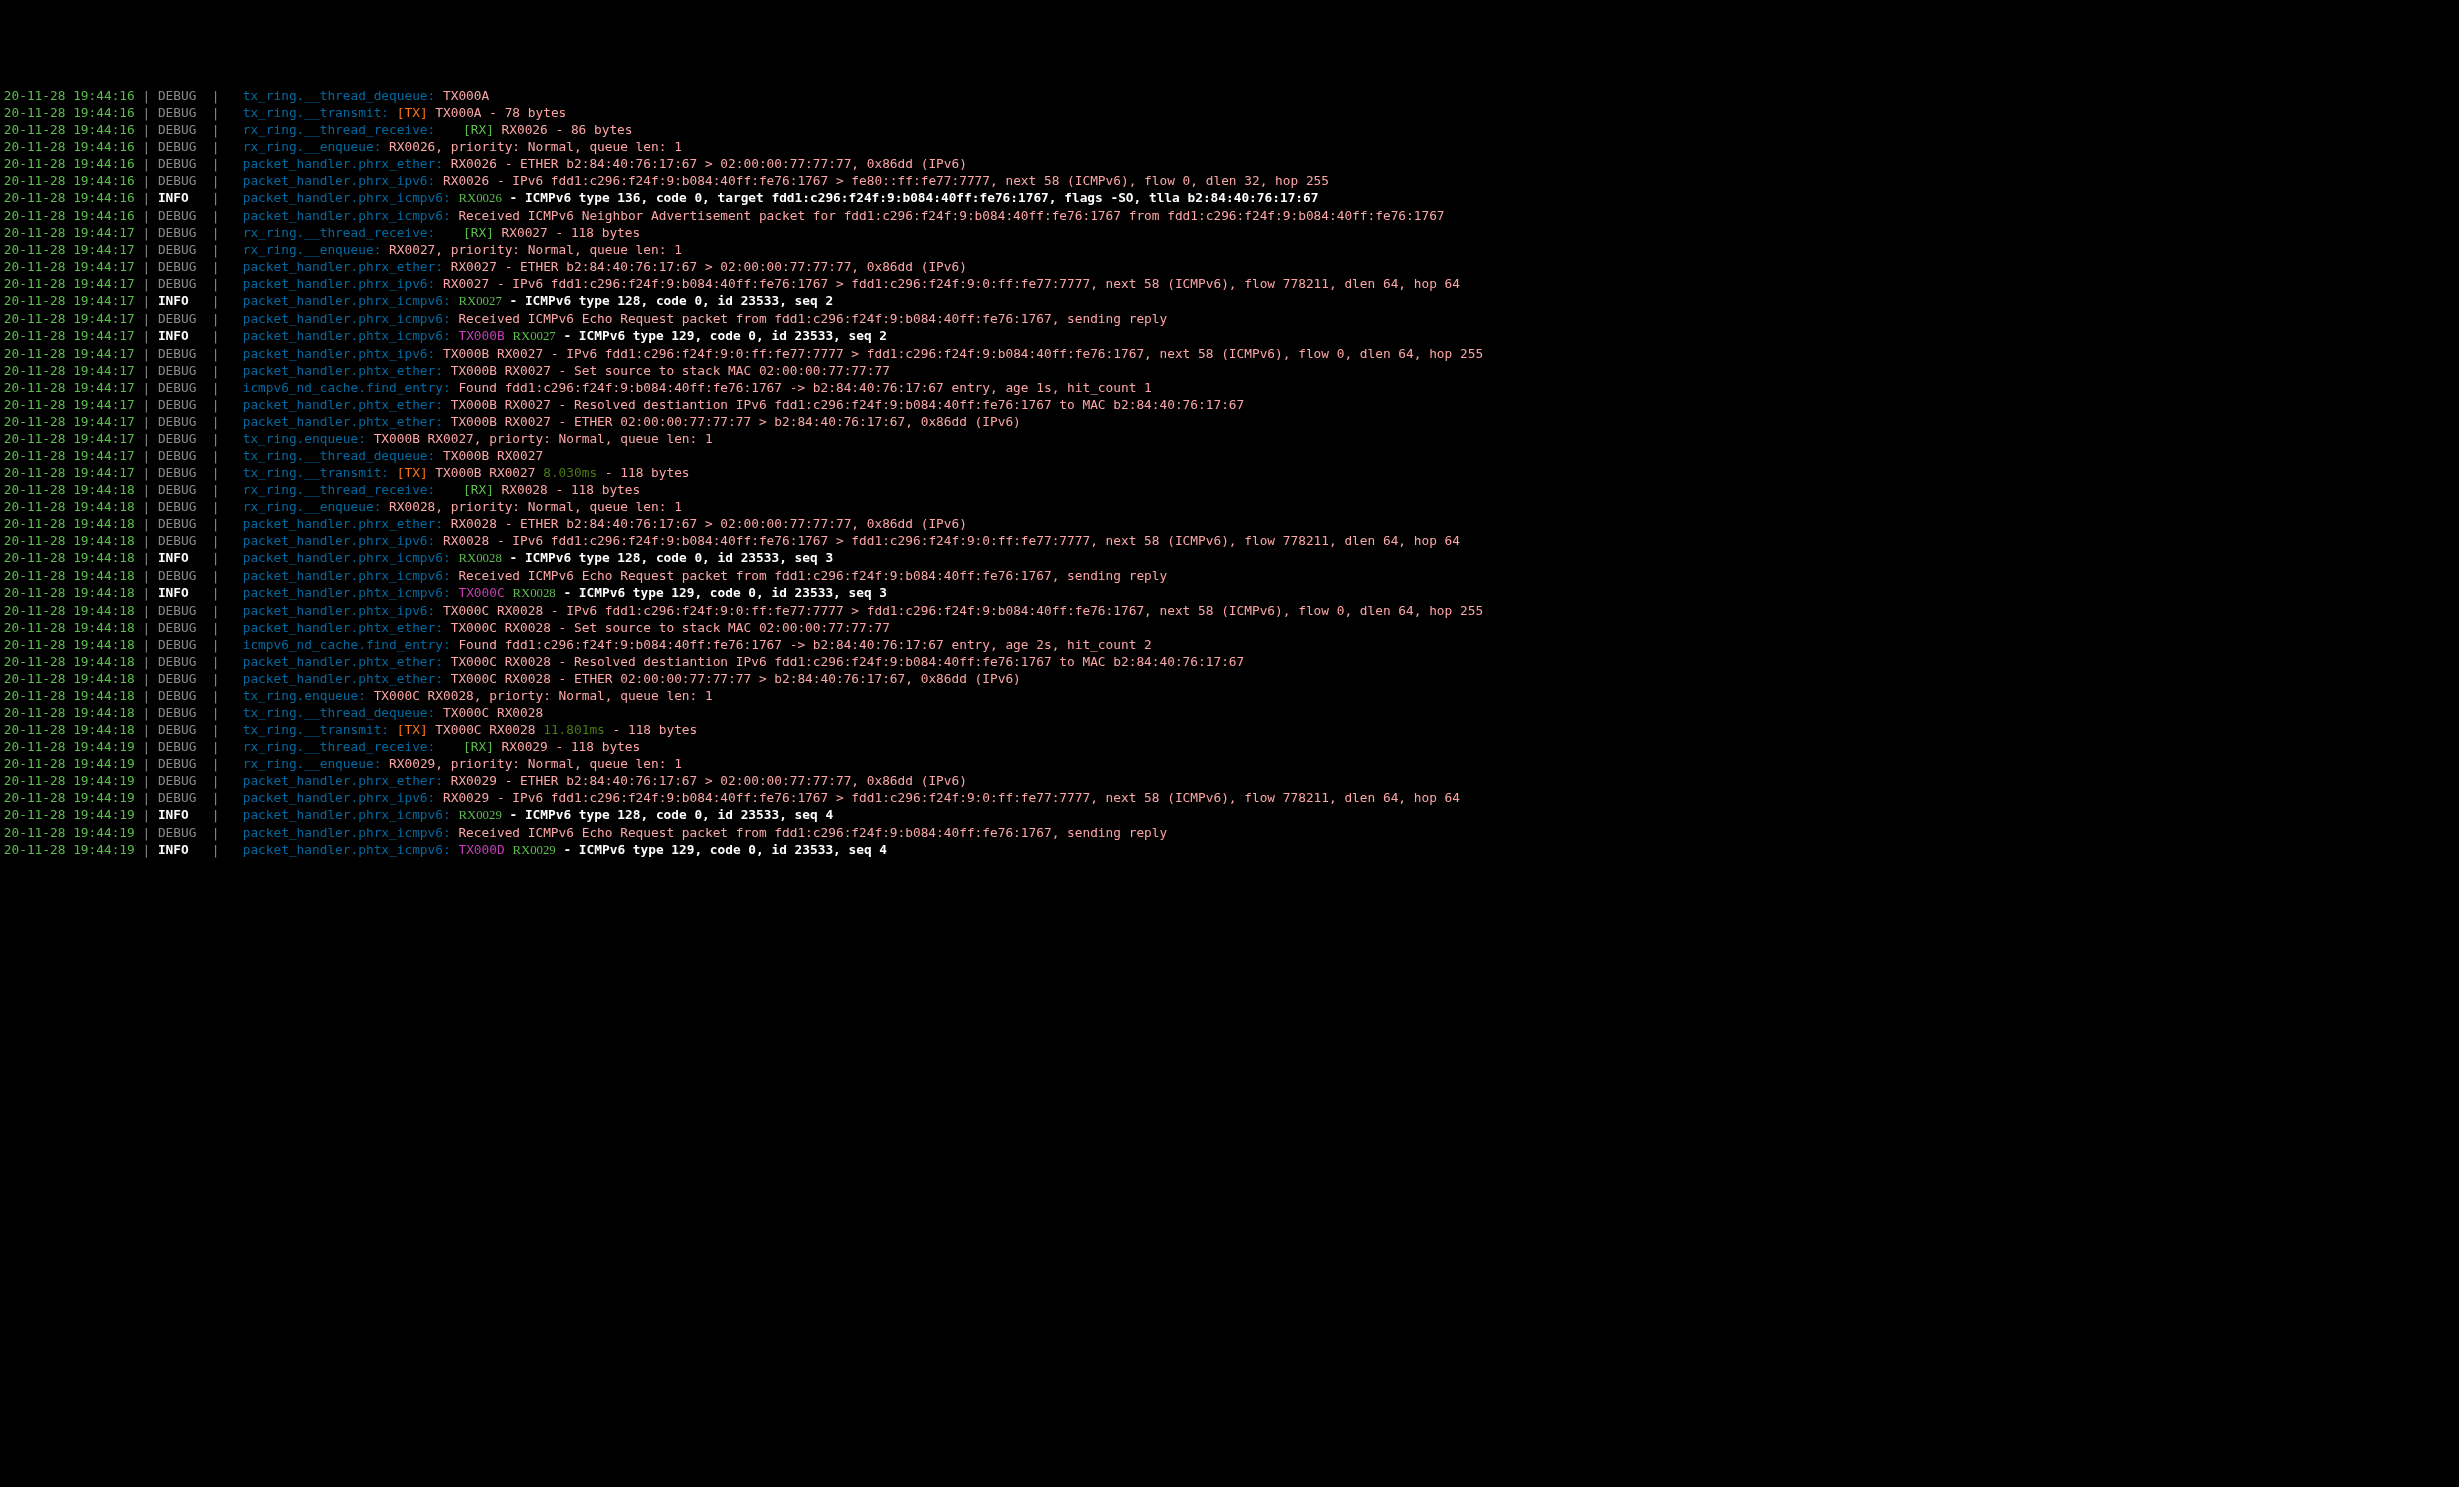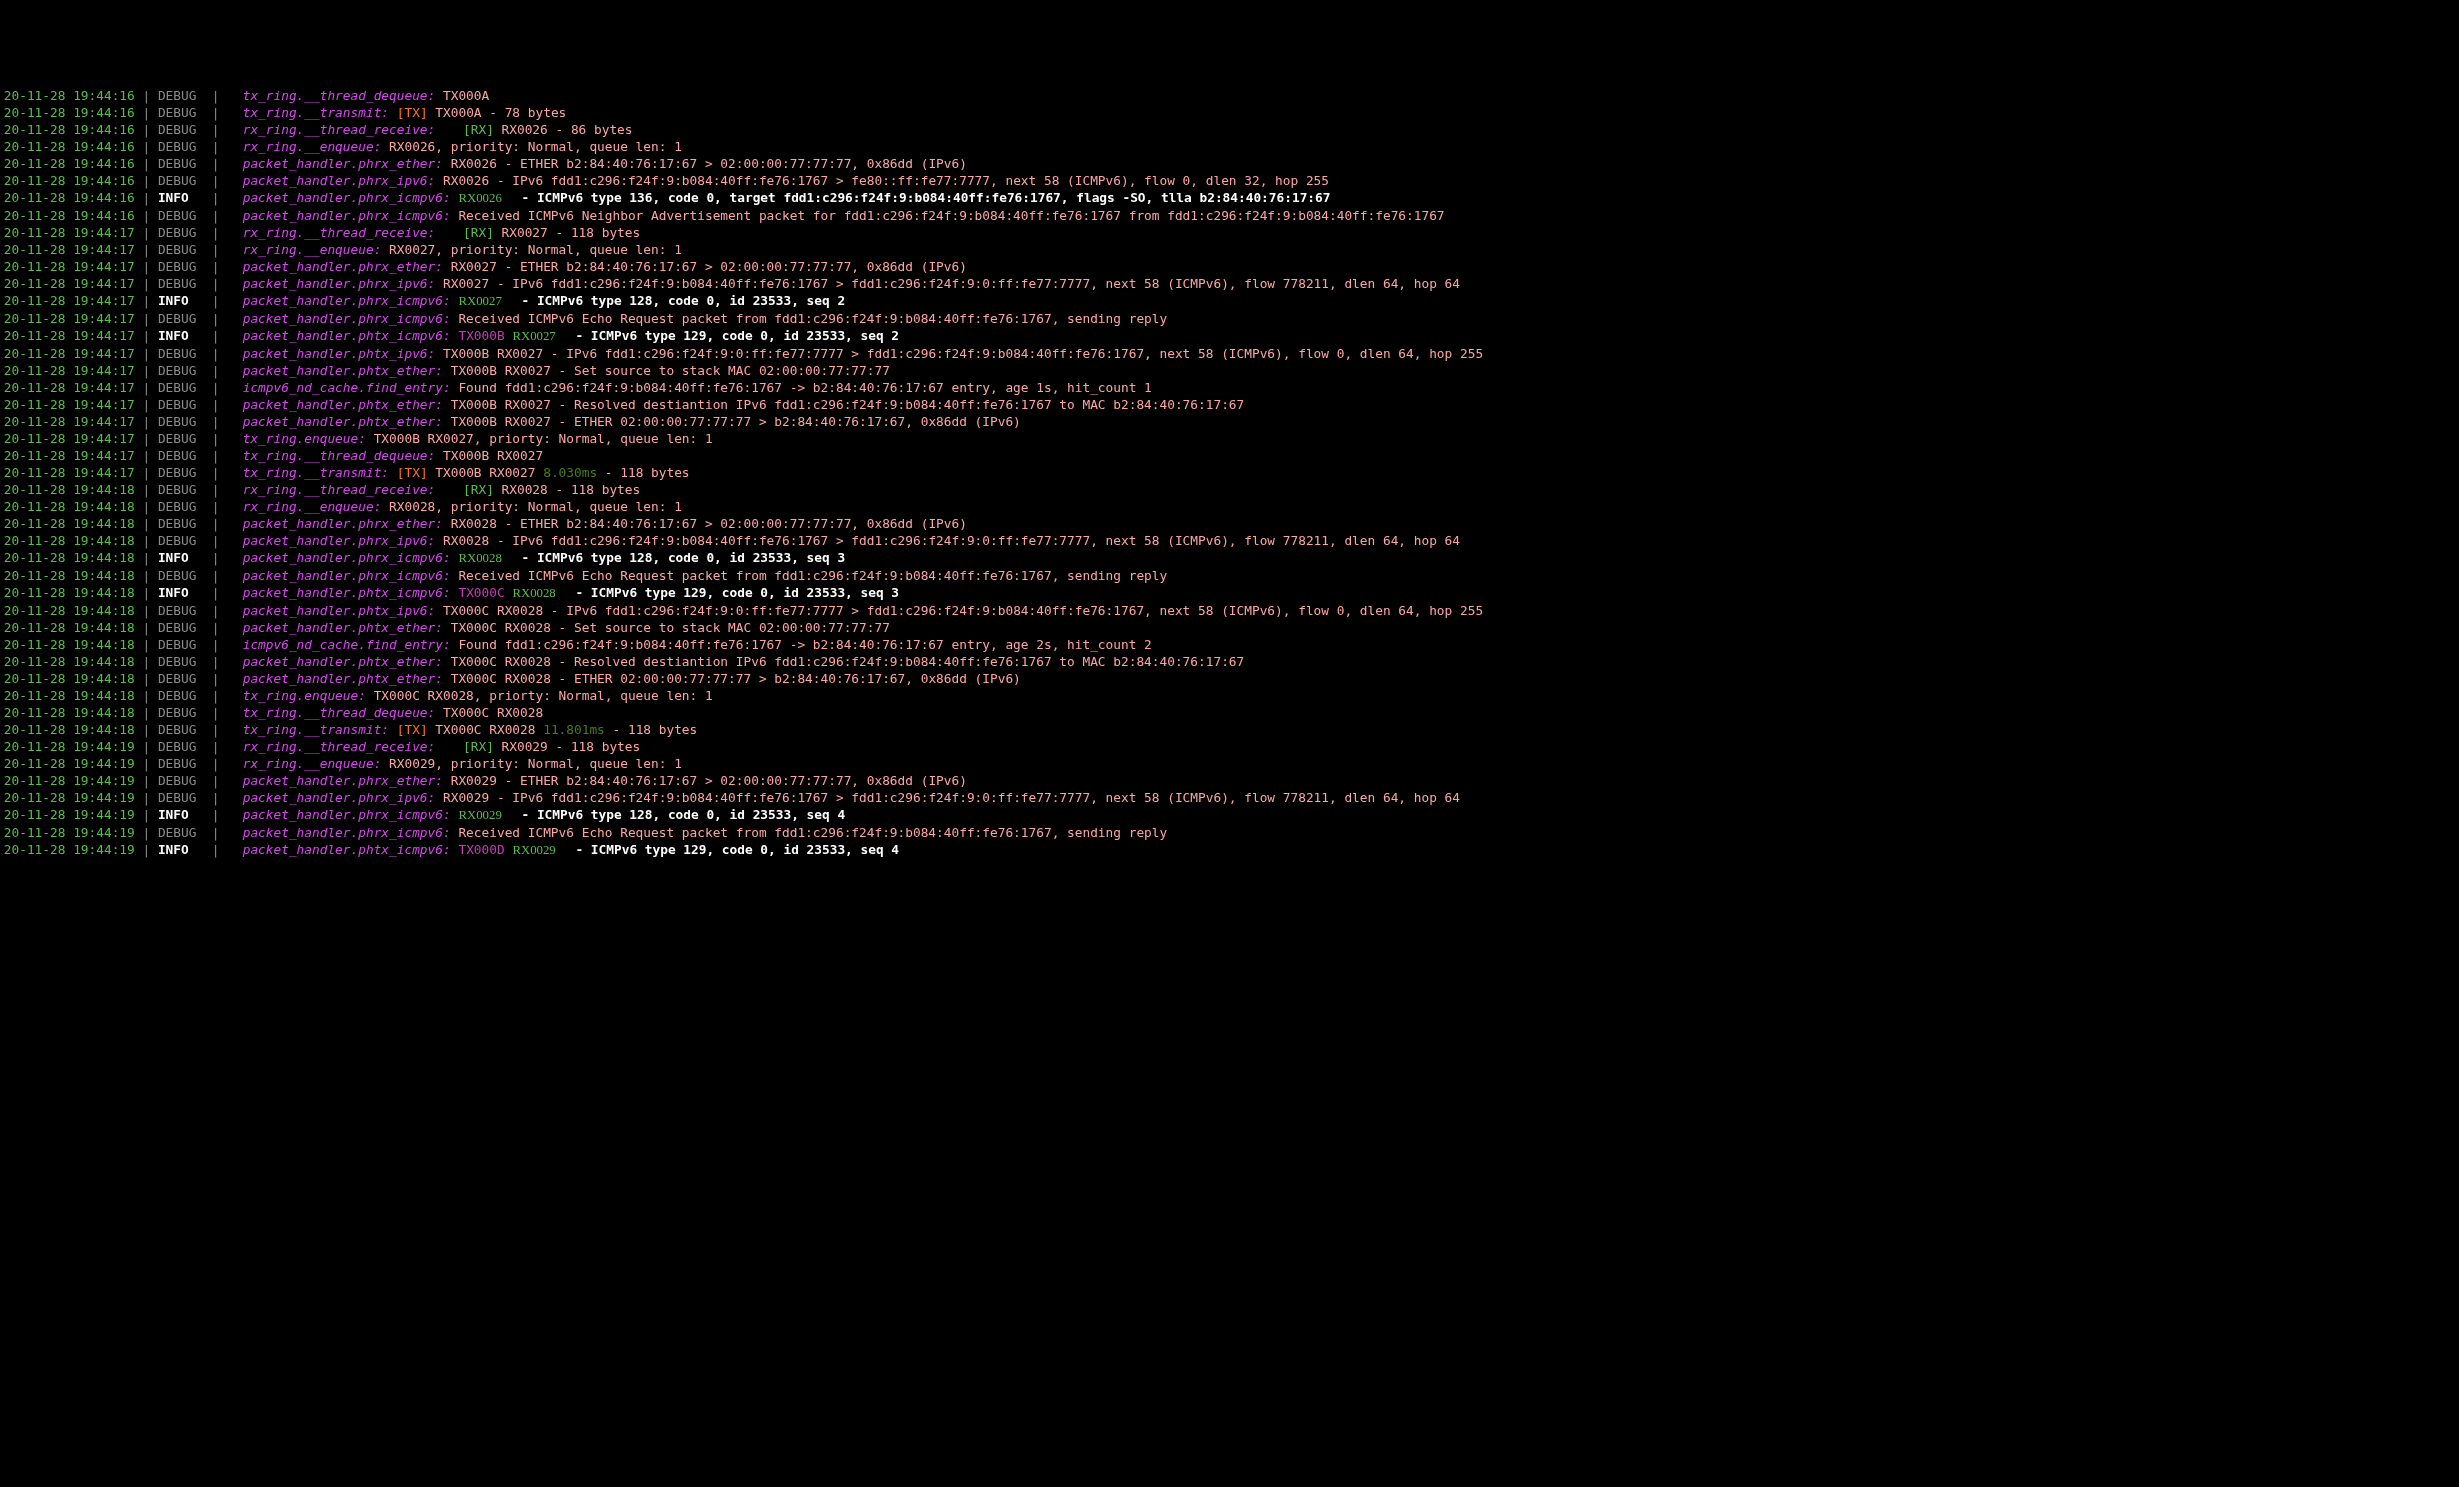--- a/index.html
+++ b/index.html
@@ -10,26 +10,26 @@
     font-family: "Menlo", "Consolas", "DejaVu Sans Mono", monospace;
     font-size: 12.8px;
     line-height: 17px;
     white-space: pre-wrap;
     word-break: break-all;
   }
   #log { padding: 1.9px 3.8px; }
   .ts { color: #5cbc4e; }     
   .lvl-debug { color: #8a8a8a; }
   .lvl-info  { color: #ffffff; font-weight: bold; }
-  .tag { color: #d946ef; font-style: italic; }    
+  .tag { color: #0369a1; }    
   .rx  { color: #5cbc4e; margin-left: 20px; }    
   .tx  { color: #f97316; }    
   .txid{ color: #c63db7; }    
   .rxid{ color: #5cbc4e; font-family: Liberation Serif, serif; }    
-  .bold{ color: #ffffff; font-weight: bold; margin-left: 12px; }
+  .bold{ color: #ffffff; font-weight: bold; }
   .ms  { color: #4d7c0f; }    
   .plain { color: #fca5a5; }
   .sep { color: #8a8a8a; }
 </style>
 </head>
 <body>
 
 
 
 <div id="log"><div><span class="ts">20-11-28 19:44:16</span><span class="sep"> | </span><span class="lvl-debug">DEBUG</span><span class="sep">  |   </span><span class="tag">tx_ring.__thread_dequeue:</span><span class="plain"> TX000A</span></div><div><span class="ts">20-11-28 19:44:16</span><span class="sep"> | </span><span class="lvl-debug">DEBUG</span><span class="sep">  |   </span><span class="tag">tx_ring.__transmit:</span><span class="plain"> </span><span class="tx">[TX]</span><span class="plain"> TX000A - 78 bytes</span></div><div><span class="ts">20-11-28 19:44:16</span><span class="sep"> | </span><span class="lvl-debug">DEBUG</span><span class="sep">  |   </span><span class="tag">rx_ring.__thread_receive:</span><span class="plain"> </span><span class="rx">[RX]</span><span class="plain"> RX0026 - 86 bytes</span></div><div><span class="ts">20-11-28 19:44:16</span><span class="sep"> | </span><span class="lvl-debug">DEBUG</span><span class="sep">  |   </span><span class="tag">rx_ring.__enqueue:</span><span class="plain"> RX0026, priority: Normal, queue len: 1</span></div><div><span class="ts">20-11-28 19:44:16</span><span class="sep"> | </span><span class="lvl-debug">DEBUG</span><span class="sep">  |   </span><span class="tag">packet_handler.phrx_ether:</span><span class="plain"> RX0026 - ETHER b2:84:40:76:17:67 &gt; 02:00:00:77:77:77, 0x86dd (IPv6)</span></div><div><span class="ts">20-11-28 19:44:16</span><span class="sep"> | </span><span class="lvl-debug">DEBUG</span><span class="sep">  |   </span><span class="tag">packet_handler.phrx_ipv6:</span><span class="plain"> RX0026 - IPv6 fdd1:c296:f24f:9:b084:40ff:fe76:1767 &gt; fe80::ff:fe77:7777, next 58 (ICMPv6), flow 0, dlen 32, hop 255</span></div><div><span class="ts">20-11-28 19:44:16</span><span class="sep"> | </span><span class="lvl-info">INFO </span><span class="sep">  |   </span><span class="tag">packet_handler.phrx_icmpv6:</span><span class="plain"> </span><span class="rxid">RX0026</span><span class="bold"> - ICMPv6 type 136, code 0, target fdd1:c296:f24f:9:b084:40ff:fe76:1767, flags -SO, tlla b2:84:40:76:17:67</span></div><div><span class="ts">20-11-28 19:44:16</span><span class="sep"> | </span><span class="lvl-debug">DEBUG</span><span class="sep">  |   </span><span class="tag">packet_handler.phrx_icmpv6:</span><span class="plain"> Received ICMPv6 Neighbor Advertisement packet for fdd1:c296:f24f:9:b084:40ff:fe76:1767 from fdd1:c296:f24f:9:b084:40ff:fe76:1767</span></div><div><span class="ts">20-11-28 19:44:17</span><span class="sep"> | </span><span class="lvl-debug">DEBUG</span><span class="sep">  |   </span><span class="tag">rx_ring.__thread_receive:</span><span class="plain"> </span><span class="rx">[RX]</span><span class="plain"> RX0027 - 118 bytes</span></div><div><span class="ts">20-11-28 19:44:17</span><span class="sep"> | </span><span class="lvl-debug">DEBUG</span><span class="sep">  |   </span><span class="tag">rx_ring.__enqueue:</span><span class="plain"> RX0027, priority: Normal, queue len: 1</span></div><div><span class="ts">20-11-28 19:44:17</span><span class="sep"> | </span><span class="lvl-debug">DEBUG</span><span class="sep">  |   </span><span class="tag">packet_handler.phrx_ether:</span><span class="plain"> RX0027 - ETHER b2:84:40:76:17:67 &gt; 02:00:00:77:77:77, 0x86dd (IPv6)</span></div><div><span class="ts">20-11-28 19:44:17</span><span class="sep"> | </span><span class="lvl-debug">DEBUG</span><span class="sep">  |   </span><span class="tag">packet_handler.phrx_ipv6:</span><span class="plain"> RX0027 - IPv6 fdd1:c296:f24f:9:b084:40ff:fe76:1767 &gt; fdd1:c296:f24f:9:0:ff:fe77:7777, next 58 (ICMPv6), flow 778211, dlen 64, hop 64</span></div><div><span class="ts">20-11-28 19:44:17</span><span class="sep"> | </span><span class="lvl-info">INFO </span><span class="sep">  |   </span><span class="tag">packet_handler.phrx_icmpv6:</span><span class="plain"> </span><span class="rxid">RX0027</span><span class="bold"> - ICMPv6 type 128, code 0, id 23533, seq 2</span></div><div><span class="ts">20-11-28 19:44:17</span><span class="sep"> | </span><span class="lvl-debug">DEBUG</span><span class="sep">  |   </span><span class="tag">packet_handler.phrx_icmpv6:</span><span class="plain"> Received ICMPv6 Echo Request packet from fdd1:c296:f24f:9:b084:40ff:fe76:1767, sending reply</span></div><div><span class="ts">20-11-28 19:44:17</span><span class="sep"> | </span><span class="lvl-info">INFO </span><span class="sep">  |   </span><span class="tag">packet_handler.phtx_icmpv6:</span><span class="plain"> </span><span class="txid">TX000B</span><span class="plain"> </span><span class="rxid">RX0027</span><span class="bold"> - ICMPv6 type 129, code 0, id 23533, seq 2</span></div><div><span class="ts">20-11-28 19:44:17</span><span class="sep"> | </span><span class="lvl-debug">DEBUG</span><span class="sep">  |   </span><span class="tag">packet_handler.phtx_ipv6:</span><span class="plain"> TX000B RX0027 - IPv6 fdd1:c296:f24f:9:0:ff:fe77:7777 &gt; fdd1:c296:f24f:9:b084:40ff:fe76:1767, next 58 (ICMPv6), flow 0, dlen 64, hop 255</span></div><div><span class="ts">20-11-28 19:44:17</span><span class="sep"> | </span><span class="lvl-debug">DEBUG</span><span class="sep">  |   </span><span class="tag">packet_handler.phtx_ether:</span><span class="plain"> TX000B RX0027 - Set source to stack MAC 02:00:00:77:77:77</span></div><div><span class="ts">20-11-28 19:44:17</span><span class="sep"> | </span><span class="lvl-debug">DEBUG</span><span class="sep">  |   </span><span class="tag">icmpv6_nd_cache.find_entry:</span><span class="plain"> Found fdd1:c296:f24f:9:b084:40ff:fe76:1767 -&gt; b2:84:40:76:17:67 entry, age 1s, hit_count 1</span></div><div><span class="ts">20-11-28 19:44:17</span><span class="sep"> | </span><span class="lvl-debug">DEBUG</span><span class="sep">  |   </span><span class="tag">packet_handler.phtx_ether:</span><span class="plain"> TX000B RX0027 - Resolved destiantion IPv6 fdd1:c296:f24f:9:b084:40ff:fe76:1767 to MAC b2:84:40:76:17:67</span></div><div><span class="ts">20-11-28 19:44:17</span><span class="sep"> | </span><span class="lvl-debug">DEBUG</span><span class="sep">  |   </span><span class="tag">packet_handler.phtx_ether:</span><span class="plain"> TX000B RX0027 - ETHER 02:00:00:77:77:77 &gt; b2:84:40:76:17:67, 0x86dd (IPv6)</span></div><div><span class="ts">20-11-28 19:44:17</span><span class="sep"> | </span><span class="lvl-debug">DEBUG</span><span class="sep">  |   </span><span class="tag">tx_ring.enqueue:</span><span class="plain"> TX000B RX0027, priorty: Normal, queue len: 1</span></div><div><span class="ts">20-11-28 19:44:17</span><span class="sep"> | </span><span class="lvl-debug">DEBUG</span><span class="sep">  |   </span><span class="tag">tx_ring.__thread_dequeue:</span><span class="plain"> TX000B RX0027</span></div><div><span class="ts">20-11-28 19:44:17</span><span class="sep"> | </span><span class="lvl-debug">DEBUG</span><span class="sep">  |   </span><span class="tag">tx_ring.__transmit:</span><span class="plain"> </span><span class="tx">[TX]</span><span class="plain"> TX000B RX0027 </span><span class="ms">8.030ms</span><span class="plain"> - 118 bytes</span></div><div><span class="ts">20-11-28 19:44:18</span><span class="sep"> | </span><span class="lvl-debug">DEBUG</span><span class="sep">  |   </span><span class="tag">rx_ring.__thread_receive:</span><span class="plain"> </span><span class="rx">[RX]</span><span class="plain"> RX0028 - 118 bytes</span></div><div><span class="ts">20-11-28 19:44:18</span><span class="sep"> | </span><span class="lvl-debug">DEBUG</span><span class="sep">  |   </span><span class="tag">rx_ring.__enqueue:</span><span class="plain"> RX0028, priority: Normal, queue len: 1</span></div><div><span class="ts">20-11-28 19:44:18</span><span class="sep"> | </span><span class="lvl-debug">DEBUG</span><span class="sep">  |   </span><span class="tag">packet_handler.phrx_ether:</span><span class="plain"> RX0028 - ETHER b2:84:40:76:17:67 &gt; 02:00:00:77:77:77, 0x86dd (IPv6)</span></div><div><span class="ts">20-11-28 19:44:18</span><span class="sep"> | </span><span class="lvl-debug">DEBUG</span><span class="sep">  |   </span><span class="tag">packet_handler.phrx_ipv6:</span><span class="plain"> RX0028 - IPv6 fdd1:c296:f24f:9:b084:40ff:fe76:1767 &gt; fdd1:c296:f24f:9:0:ff:fe77:7777, next 58 (ICMPv6), flow 778211, dlen 64, hop 64</span></div><div><span class="ts">20-11-28 19:44:18</span><span class="sep"> | </span><span class="lvl-info">INFO </span><span class="sep">  |   </span><span class="tag">packet_handler.phrx_icmpv6:</span><span class="plain"> </span><span class="rxid">RX0028</span><span class="bold"> - ICMPv6 type 128, code 0, id 23533, seq 3</span></div><div><span class="ts">20-11-28 19:44:18</span><span class="sep"> | </span><span class="lvl-debug">DEBUG</span><span class="sep">  |   </span><span class="tag">packet_handler.phrx_icmpv6:</span><span class="plain"> Received ICMPv6 Echo Request packet from fdd1:c296:f24f:9:b084:40ff:fe76:1767, sending reply</span></div><div><span class="ts">20-11-28 19:44:18</span><span class="sep"> | </span><span class="lvl-info">INFO </span><span class="sep">  |   </span><span class="tag">packet_handler.phtx_icmpv6:</span><span class="plain"> </span><span class="txid">TX000C</span><span class="plain"> </span><span class="rxid">RX0028</span><span class="bold"> - ICMPv6 type 129, code 0, id 23533, seq 3</span></div><div><span class="ts">20-11-28 19:44:18</span><span class="sep"> | </span><span class="lvl-debug">DEBUG</span><span class="sep">  |   </span><span class="tag">packet_handler.phtx_ipv6:</span><span class="plain"> TX000C RX0028 - IPv6 fdd1:c296:f24f:9:0:ff:fe77:7777 &gt; fdd1:c296:f24f:9:b084:40ff:fe76:1767, next 58 (ICMPv6), flow 0, dlen 64, hop 255</span></div><div><span class="ts">20-11-28 19:44:18</span><span class="sep"> | </span><span class="lvl-debug">DEBUG</span><span class="sep">  |   </span><span class="tag">packet_handler.phtx_ether:</span><span class="plain"> TX000C RX0028 - Set source to stack MAC 02:00:00:77:77:77</span></div><div><span class="ts">20-11-28 19:44:18</span><span class="sep"> | </span><span class="lvl-debug">DEBUG</span><span class="sep">  |   </span><span class="tag">icmpv6_nd_cache.find_entry:</span><span class="plain"> Found fdd1:c296:f24f:9:b084:40ff:fe76:1767 -&gt; b2:84:40:76:17:67 entry, age 2s, hit_count 2</span></div><div><span class="ts">20-11-28 19:44:18</span><span class="sep"> | </span><span class="lvl-debug">DEBUG</span><span class="sep">  |   </span><span class="tag">packet_handler.phtx_ether:</span><span class="plain"> TX000C RX0028 - Resolved destiantion IPv6 fdd1:c296:f24f:9:b084:40ff:fe76:1767 to MAC b2:84:40:76:17:67</span></div><div><span class="ts">20-11-28 19:44:18</span><span class="sep"> | </span><span class="lvl-debug">DEBUG</span><span class="sep">  |   </span><span class="tag">packet_handler.phtx_ether:</span><span class="plain"> TX000C RX0028 - ETHER 02:00:00:77:77:77 &gt; b2:84:40:76:17:67, 0x86dd (IPv6)</span></div><div><span class="ts">20-11-28 19:44:18</span><span class="sep"> | </span><span class="lvl-debug">DEBUG</span><span class="sep">  |   </span><span class="tag">tx_ring.enqueue:</span><span class="plain"> TX000C RX0028, priorty: Normal, queue len: 1</span></div><div><span class="ts">20-11-28 19:44:18</span><span class="sep"> | </span><span class="lvl-debug">DEBUG</span><span class="sep">  |   </span><span class="tag">tx_ring.__thread_dequeue:</span><span class="plain"> TX000C RX0028</span></div><div><span class="ts">20-11-28 19:44:18</span><span class="sep"> | </span><span class="lvl-debug">DEBUG</span><span class="sep">  |   </span><span class="tag">tx_ring.__transmit:</span><span class="plain"> </span><span class="tx">[TX]</span><span class="plain"> TX000C RX0028 </span><span class="ms">11.801ms</span><span class="plain"> - 118 bytes</span></div><div><span class="ts">20-11-28 19:44:19</span><span class="sep"> | </span><span class="lvl-debug">DEBUG</span><span class="sep">  |   </span><span class="tag">rx_ring.__thread_receive:</span><span class="plain"> </span><span class="rx">[RX]</span><span class="plain"> RX0029 - 118 bytes</span></div><div><span class="ts">20-11-28 19:44:19</span><span class="sep"> | </span><span class="lvl-debug">DEBUG</span><span class="sep">  |   </span><span class="tag">rx_ring.__enqueue:</span><span class="plain"> RX0029, priority: Normal, queue len: 1</span></div><div><span class="ts">20-11-28 19:44:19</span><span class="sep"> | </span><span class="lvl-debug">DEBUG</span><span class="sep">  |   </span><span class="tag">packet_handler.phrx_ether:</span><span class="plain"> RX0029 - ETHER b2:84:40:76:17:67 &gt; 02:00:00:77:77:77, 0x86dd (IPv6)</span></div><div><span class="ts">20-11-28 19:44:19</span><span class="sep"> | </span><span class="lvl-debug">DEBUG</span><span class="sep">  |   </span><span class="tag">packet_handler.phrx_ipv6:</span><span class="plain"> RX0029 - IPv6 fdd1:c296:f24f:9:b084:40ff:fe76:1767 &gt; fdd1:c296:f24f:9:0:ff:fe77:7777, next 58 (ICMPv6), flow 778211, dlen 64, hop 64</span></div><div><span class="ts">20-11-28 19:44:19</span><span class="sep"> | </span><span class="lvl-info">INFO </span><span class="sep">  |   </span><span class="tag">packet_handler.phrx_icmpv6:</span><span class="plain"> </span><span class="rxid">RX0029</span><span class="bold"> - ICMPv6 type 128, code 0, id 23533, seq 4</span></div><div><span class="ts">20-11-28 19:44:19</span><span class="sep"> | </span><span class="lvl-debug">DEBUG</span><span class="sep">  |   </span><span class="tag">packet_handler.phrx_icmpv6:</span><span class="plain"> Received ICMPv6 Echo Request packet from fdd1:c296:f24f:9:b084:40ff:fe76:1767, sending reply</span></div><div><span class="ts">20-11-28 19:44:19</span><span class="sep"> | </span><span class="lvl-info">INFO </span><span class="sep">  |   </span><span class="tag">packet_handler.phtx_icmpv6:</span><span class="plain"> </span><span class="txid">TX000D</span><span class="plain"> </span><span class="rxid">RX0029</span><span class="bold"> - ICMPv6 type 129, code 0, id 23533, seq 4</span></div></div>

